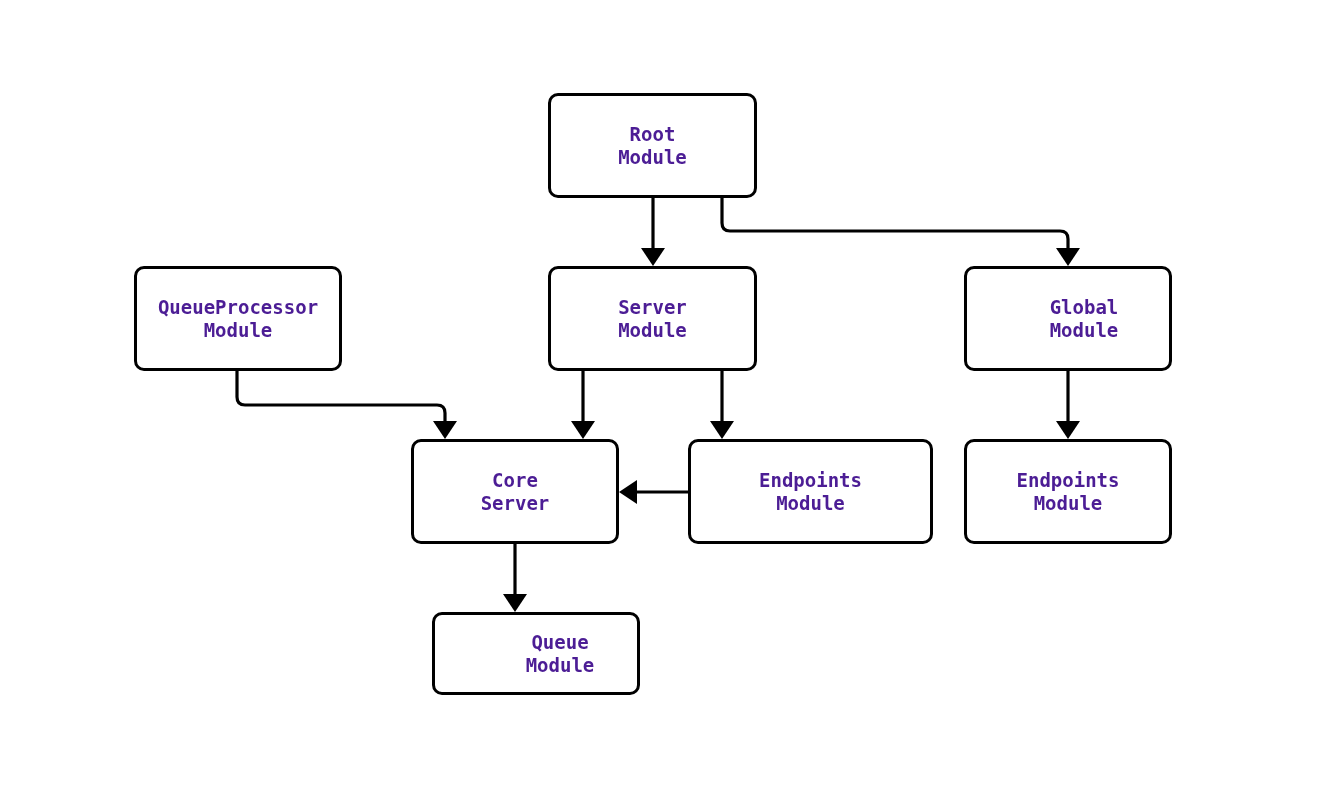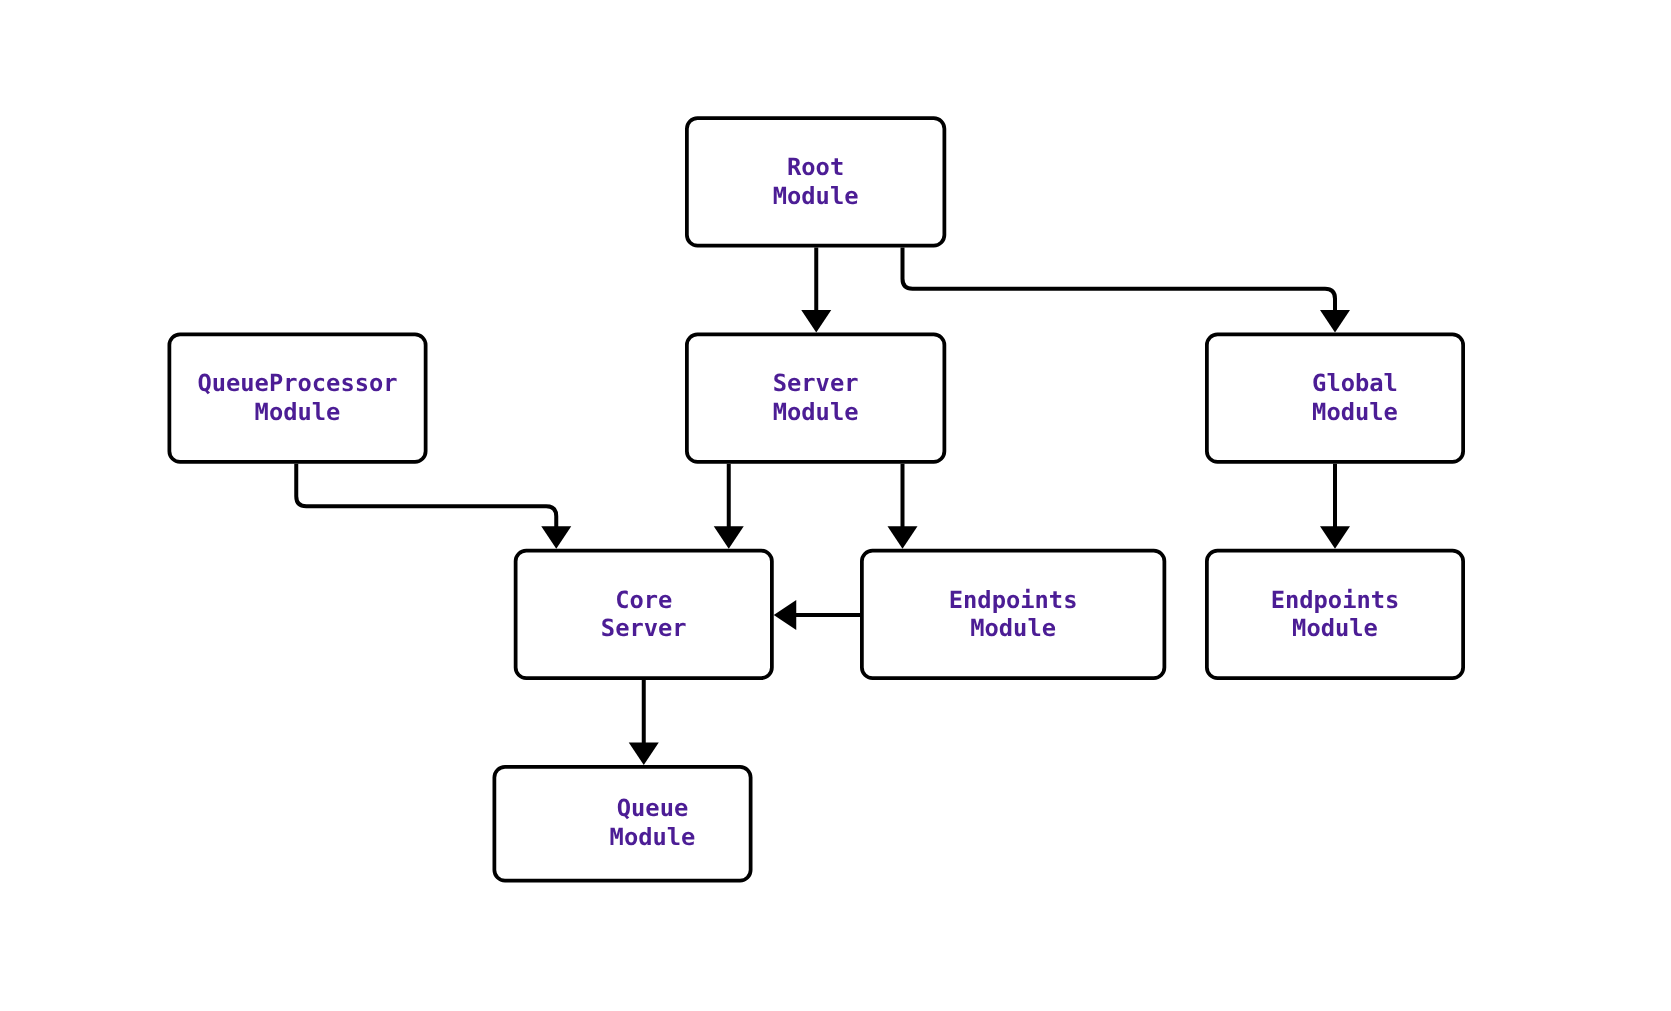--- a/index.html
+++ b/index.html
@@ -127,18 +127,18 @@
   <div class="node" style="left:688px; top:439px; width:245px; height:105px;">
     <span class="label">Endpoints
 Module</span>
   </div>
 
   <div class="node" style="left:964px; top:439px; width:208px; height:105px;">
     <span class="label">Endpoints
 Module</span>
   </div>
 
-  <div class="node" style="left:394px; top:612px; width:208px; height:94px;padding-left:48px;">
+  <div class="node" style="left:432px; top:612px; width:208px; height:83px;padding-left:48px;">
     <span class="label">Queue
 Module</span>
   </div>
 
 </div>
 
 </body></html>

